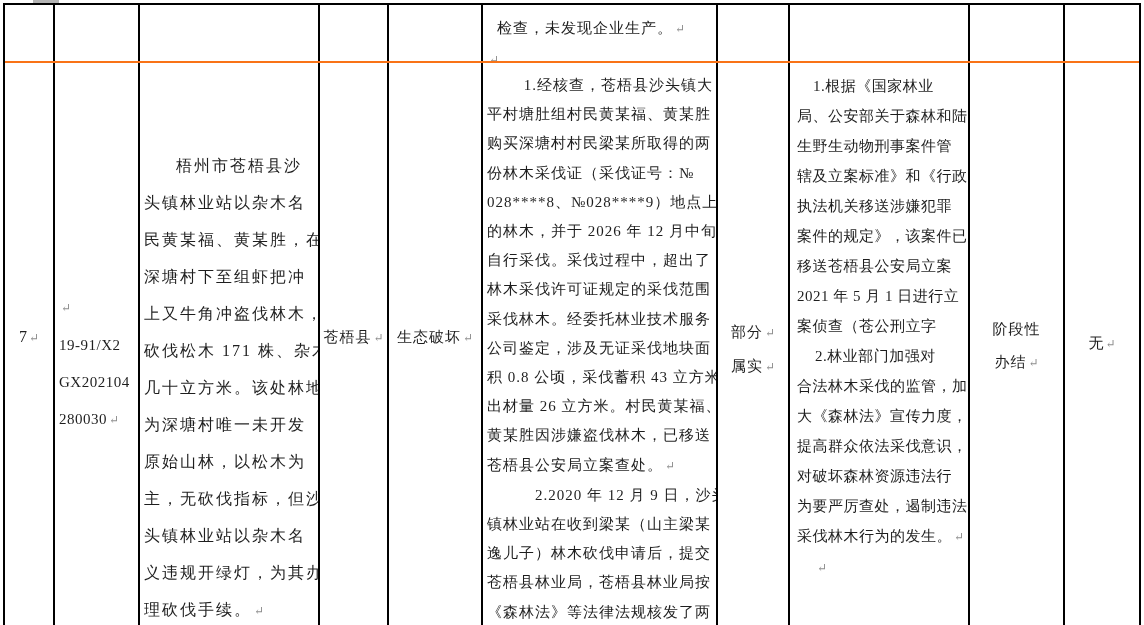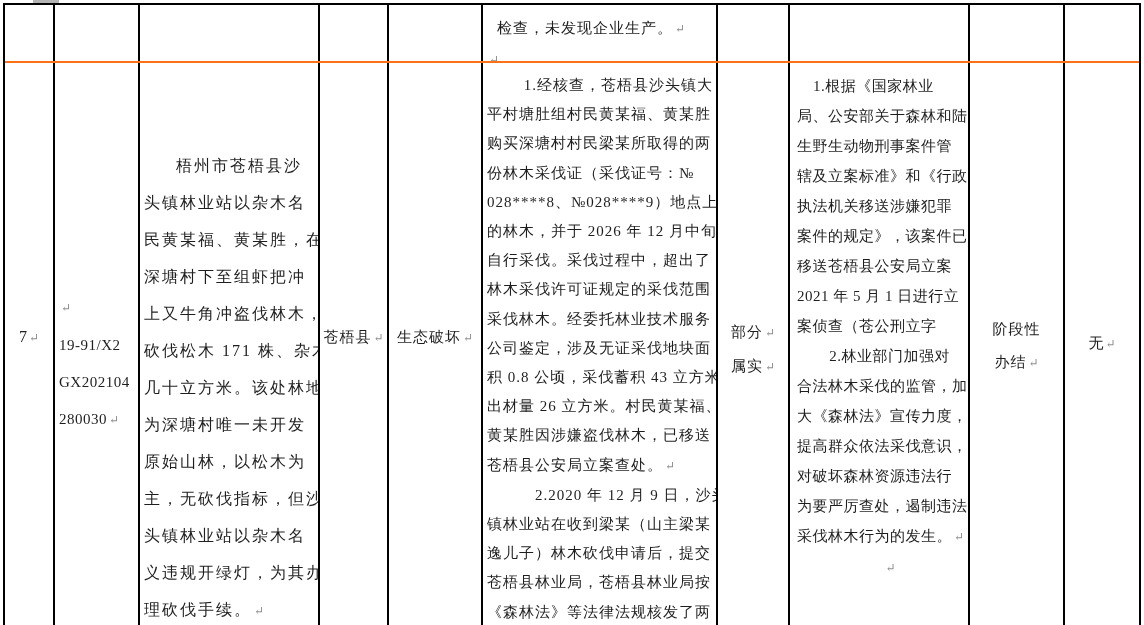--- a/index.html
+++ b/index.html
@@ -42,21 +42,21 @@
   .trow-main .c9{padding-top:250px;}
   .trow-main .c10{padding-top:270px;}
   .trow-prev .c6{padding-top:8px;line-height:30px;}
   .trow-prev .c6 .ln:first-child{padding-left:10px;}
   .ln{white-space:nowrap;}
   .pmark{color:#8f8f8f;font-size:12px;letter-spacing:0;margin-left:2px;}
   .c3 .ind1{padding-left:32px;}
   .c6 .ind1{padding-left:18px;text-align:right;}
   .c6 .ind2{padding-left:48px;}
   .c8 .ind1{padding-left:16px;}
-  .c8 .ind2{padding-left:18px;text-align:center;}
+  .c8 .ind2{padding-left:18px;}
 </style>
 </head>
 <body>
 
 <div class="artifact"></div>
 
 <div class="doc-table">
 
   <div class="trow trow-prev">
     <div class="cell c1"></div>

